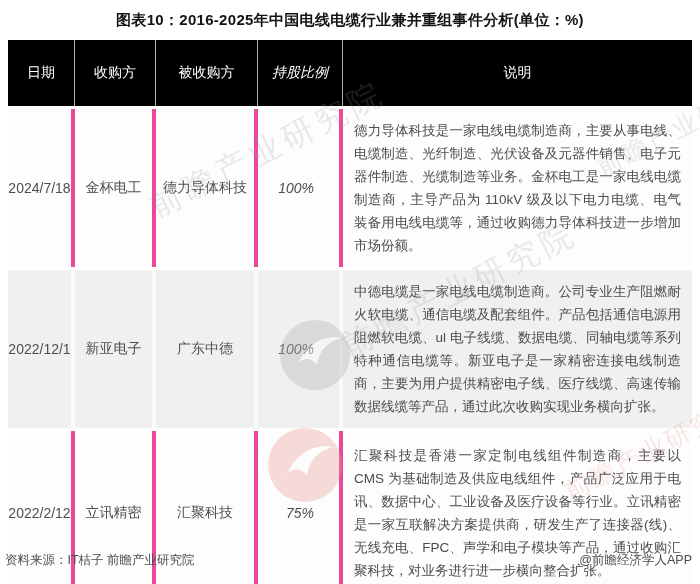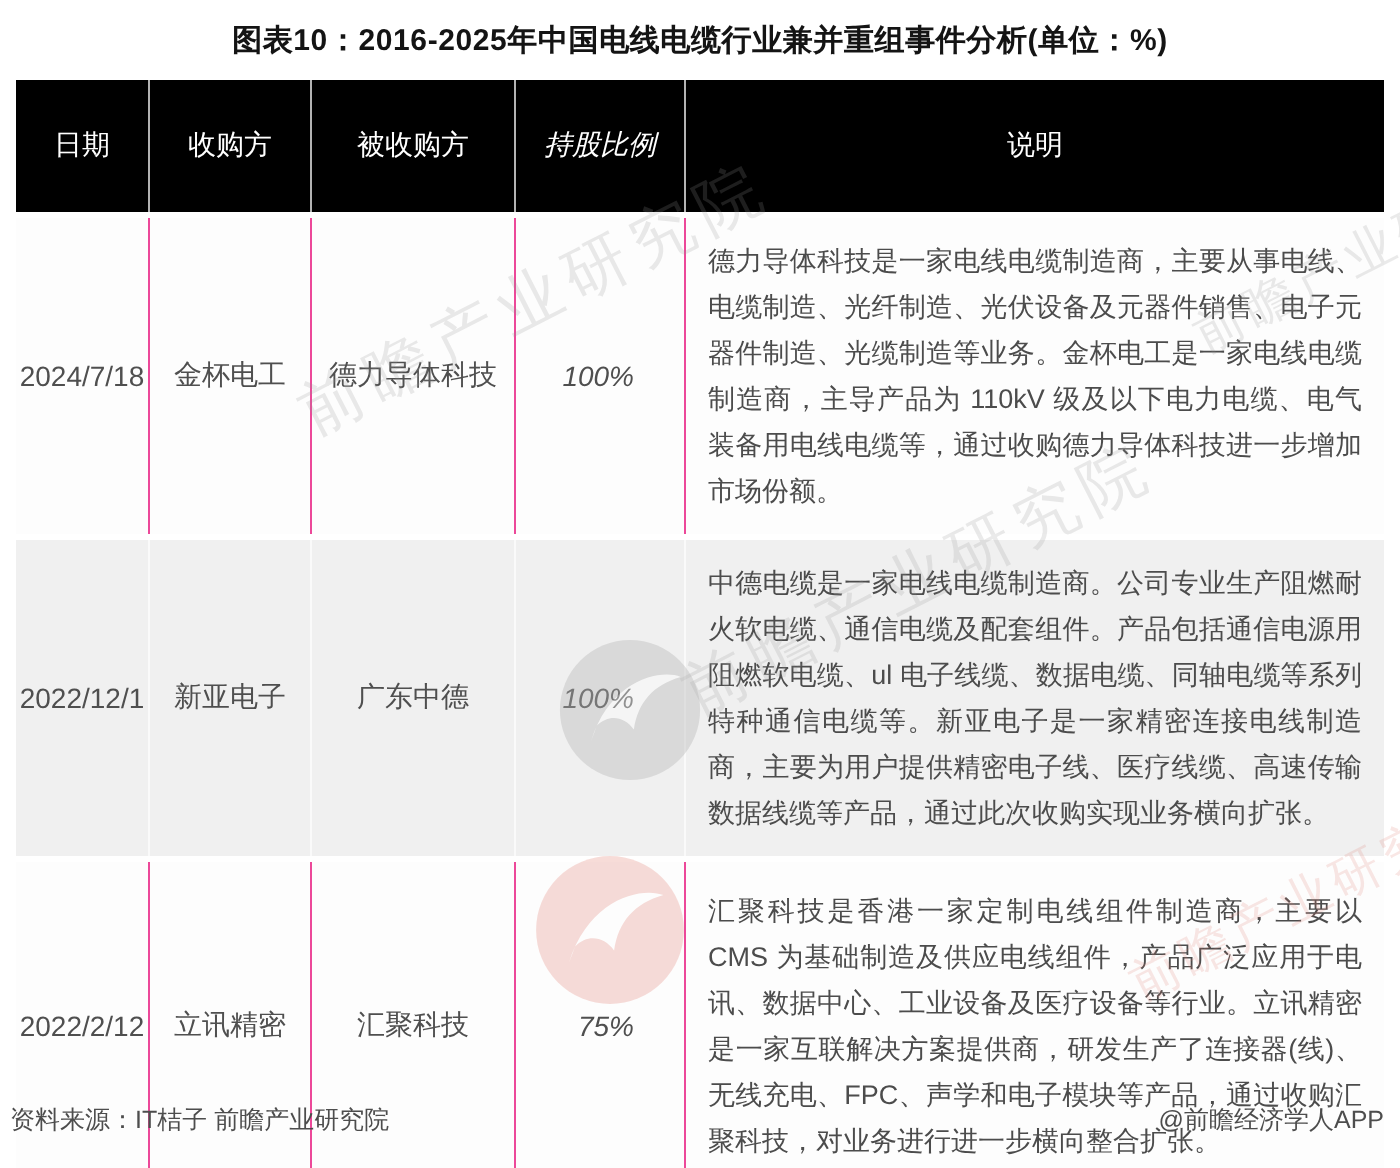--- a/index.html
+++ b/index.html
@@ -37,21 +37,21 @@
 
   .row { display:flex; margin-top:3px; background:#fdfdfd; }
   .row.alt { background:#f0f0f0; }
   .row.r1 { min-height:122px; }
   .row.r2 { min-height:141px; }
   .row.r3 { min-height:163px; }
 
   .cell {
     display:flex; align-items:center; justify-content:center;
     font-size:14px; color:#4f4f4f;
-    border-right:1px solid #ec4899;
+    border-right:4px solid #ec4899;
   }
   .row.alt .cell { border-right-color:#fafafa; }
   .cell:last-child { border-right:none; }
   .cell.ratio { justify-content:flex-end; padding-right:25px; }
   .cell.desc { padding:10px 11px; }
   .cell.desc span {
     display:block; font-size:13.5px; line-height:23px;
     color:#4c4c4c; text-align:justify;
   }
 

